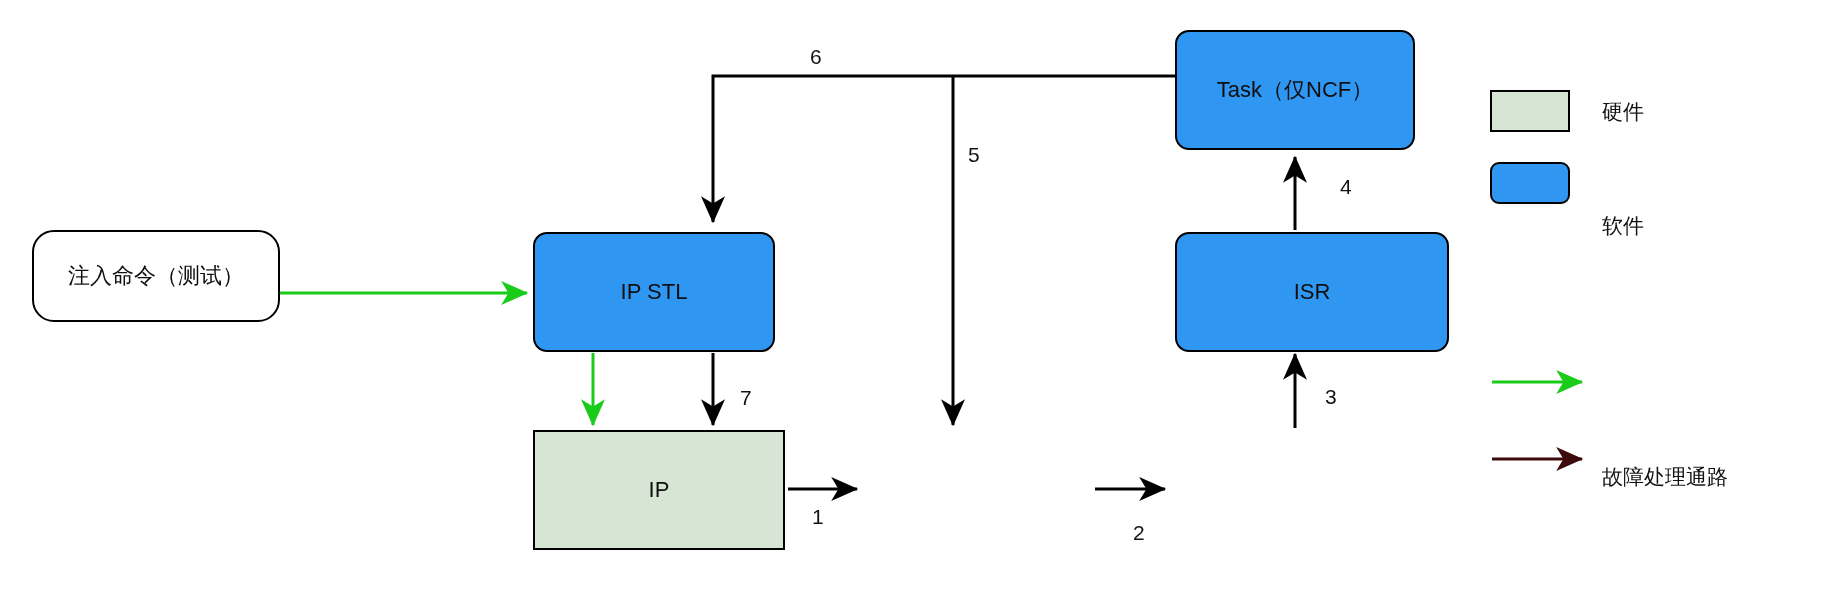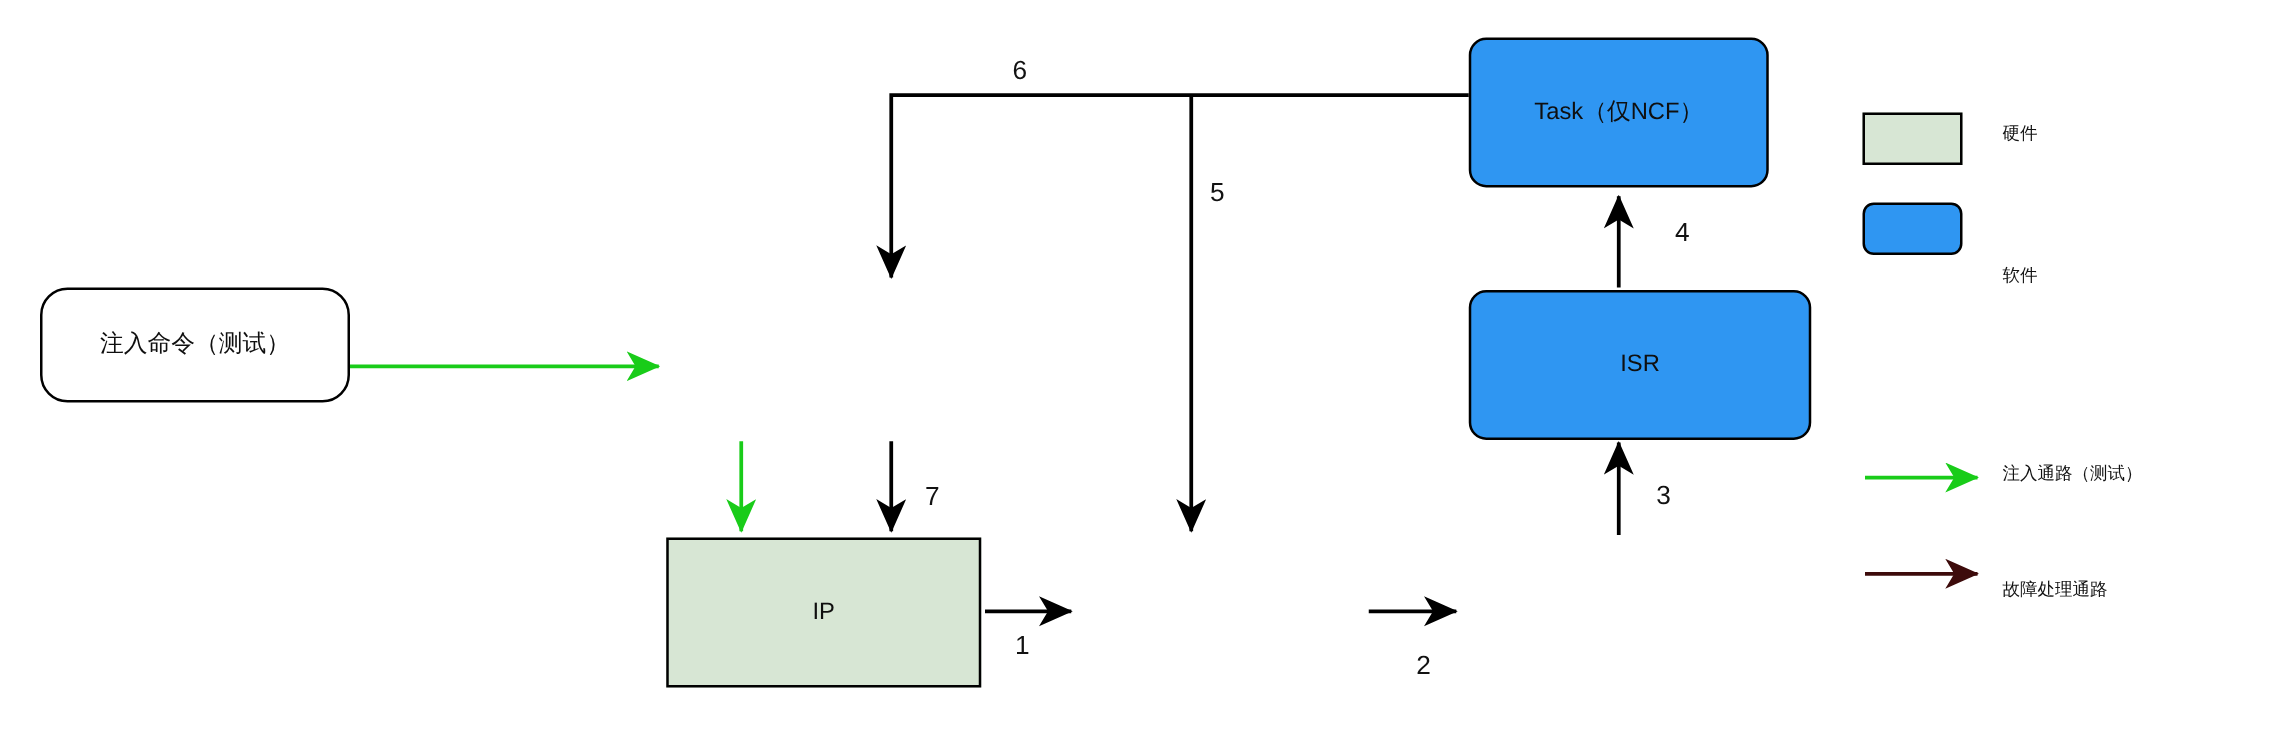--- a/index.html
+++ b/index.html
@@ -18,21 +18,21 @@
     background: #ffffff;
     overflow: hidden;
   }
   .node {
     position: absolute;
     box-sizing: border-box;
     display: flex;
     align-items: center;
     justify-content: center;
     border: 2px solid #000000;
-    font-size: 19px;
+    font-size: 22px;
     line-height: 1.2;
     color: #0f0f0f;
     text-align: center;
     user-select: none;
   }
   .node.sw {
     background: #2f96f2;
     border-radius: 14px;
   }
   .node.hw {
@@ -45,21 +45,21 @@
   }
   .edge-label {
     position: absolute;
     font-size: 21px;
     color: #121212;
     user-select: none;
     white-space: nowrap;
   }
   .legend-label {
     position: absolute;
-    font-size: 14px;
+    font-size: 21px;
     color: #121212;
     white-space: nowrap;
     user-select: none;
   }
   .legend-swatch {
     position: absolute;
     box-sizing: border-box;
     border: 2px solid #000000;
   }
   .legend-swatch.hw {
@@ -138,20 +138,23 @@
     </g>
     <g>
       <path d="M1492,459 L1582,459" stroke="#3d0b0b" stroke-width="3" fill="none" marker-end="url(#arrow-maroon)"></path>
     </g>
   </svg>
 
   <div class="node cmd" style="left:32px; top:230px; width:248px; height:92px;">
     <span>注入命令（测试）</span>
   </div>
 
+  <div class="node sw" style="left:533px; top:232px; width:242px; height:120px;">
+    <span>IP STL</span>
+  </div>
 
   <div class="node sw" style="left:1175px; top:30px; width:240px; height:120px;">
     <span>Task（仅NCF）</span>
   </div>
 
   <div class="node sw" style="left:1175px; top:232px; width:274px; height:120px;">
     <span>ISR</span>
   </div>
 
   <div class="node hw" style="left:533px; top:430px; width:252px; height:120px;">
@@ -167,17 +170,16 @@
   <div class="edge-label" style="left:968px; top:143px;">5</div>
   <div class="edge-label" style="left:810px; top:45px;">6</div>
   <div class="edge-label" style="left:740px; top:386px;">7</div>
 
   <div class="legend-swatch hw" style="left:1490px; top:90px; width:80px; height:42px;"></div>
   <div class="legend-label" style="left:1602px; top:98px;">硬件</div>
 
   <div class="legend-swatch sw" style="left:1490px; top:162px; width:80px; height:42px;"></div>
   <div class="legend-label" style="left:1602px; top:170px;margin-top:42px;">软件</div>
 
-  <div class="legend-label" style="left:1602px; top:370px;">注入通路（测试）</div>
 
   <div class="legend-label" style="left:1602px; top:463px;">故障处理通路</div>
 
 </div>
 
 </body></html>

